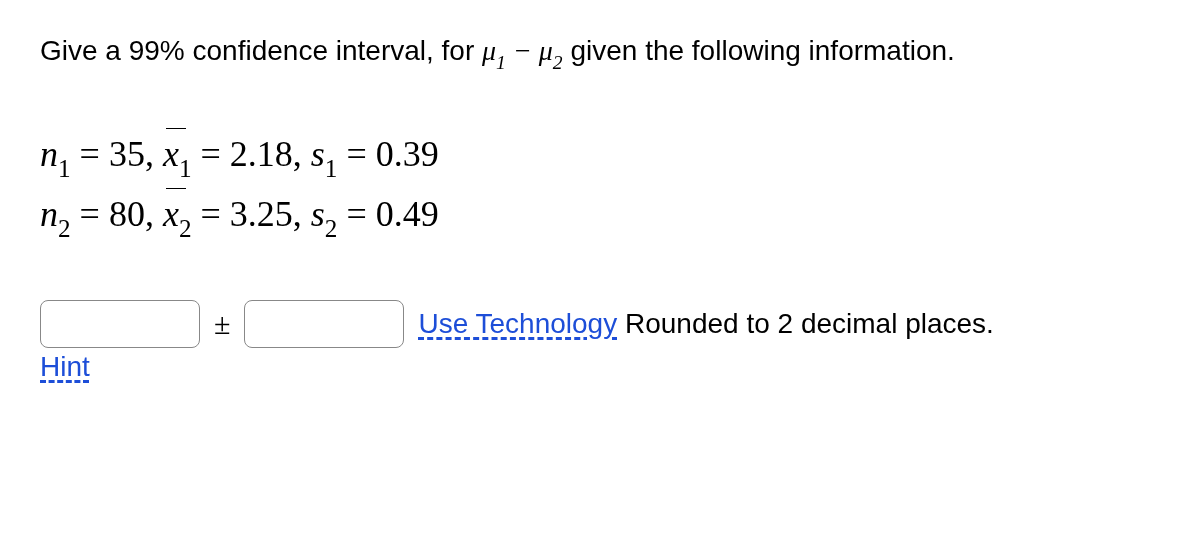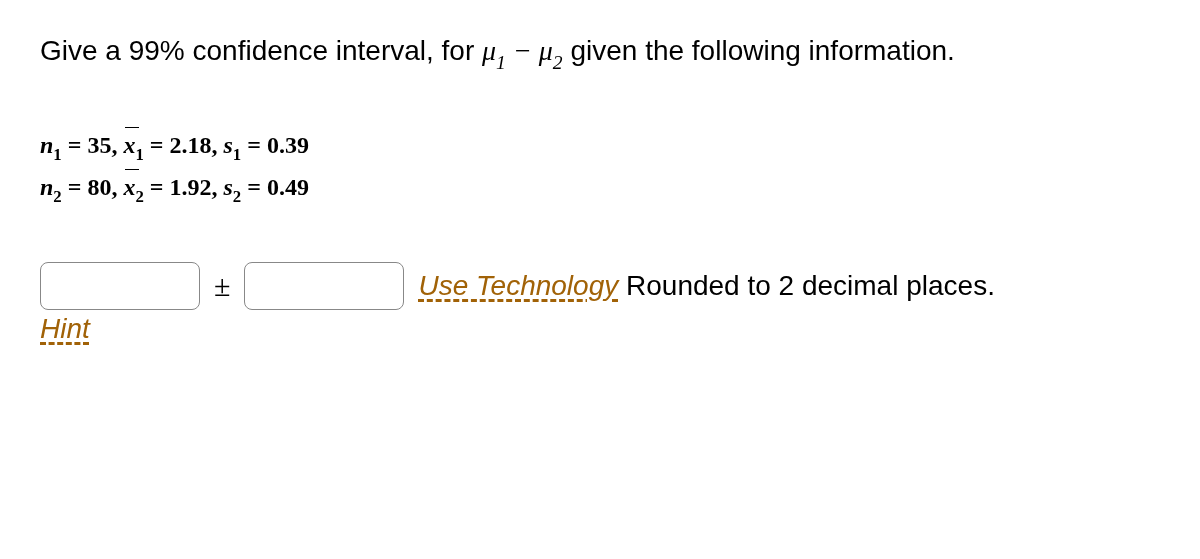--- a/index.html
+++ b/index.html
@@ -29,22 +29,21 @@
       vertical-align: sub;
       position: relative;
       top: 0.1em;
     }
     .data-block {
       margin-bottom: 50px;
       line-height: 1.6;
     }
     .data-row {
       font-family: 'Times New Roman', serif;
-      font-size: 24px;
-      font-weight: bold;
+      font-size: 36px;
     }
     .answer-row {
       display: flex;
       align-items: center;
       flex-wrap: wrap;
       gap: 14px;
       font-size: 28px;
       line-height: 1.8;
     }
     .input-box {
@@ -54,26 +53,25 @@
       border-radius: 8px;
       font-size: 24px;
       padding: 4px 8px;
       background: #fff;
     }
     .pm {
       font-family: 'Times New Roman', serif;
       font-size: 30px;
     }
     .link {
-      color: #a16207;
+      color: #1d4ed8;
       text-decoration: underline;
       text-decoration-style: dashed;
       text-underline-offset: 4px;
       cursor: pointer;
-      font-style: italic;
     }
     .hint {
     }
     .xbar {
       position: relative;
       display: inline-block;
     }
     .xbar::before {
       content: "";
       position: absolute;
@@ -88,21 +86,21 @@
 
 <div class="prompt-line">
   <span>Give a 99% confidence interval, for </span><span class="math-var">μ</span><span class="sub math-var">1</span><span class="math-var"> − </span><span class="math-var">μ</span><span class="sub math-var">2</span><span> given the following information.</span>
 </div>
 
 <div class="data-block">
   <div class="data-row">
     <span class="math-var">n</span><span class="sub">1</span><span> = </span><span>35</span><span>, </span><span class="math-var xbar">x</span><span class="sub">1</span><span> = </span><span>2.18</span><span>, </span><span class="math-var">s</span><span class="sub">1</span><span> = </span><span>0.39</span>
   </div>
   <div class="data-row">
-    <span class="math-var">n</span><span class="sub">2</span><span> = </span><span>80</span><span>, </span><span class="math-var xbar">x</span><span class="sub">2</span><span> = </span><span>1.92</span><span>, </span><span class="math-var">s</span><span class="sub">2</span><span> = </span><span>0.49</span>
+    <span class="math-var">n</span><span class="sub">2</span><span> = </span><span>80</span><span>, </span><span class="math-var xbar">x</span><span class="sub">2</span><span> = </span><span>3.25</span><span>, </span><span class="math-var">s</span><span class="sub">2</span><span> = </span><span>0.49</span>
   </div>
 </div>
 
 <div class="answer-row">
   <input class="input-box" type="text" style="">
   <span class="pm">±</span>
   <input class="input-box" type="text" style="">
   <span>
     <span class="link">Use Technology</span><span> Rounded to 2 decimal places.</span>
   </span>

